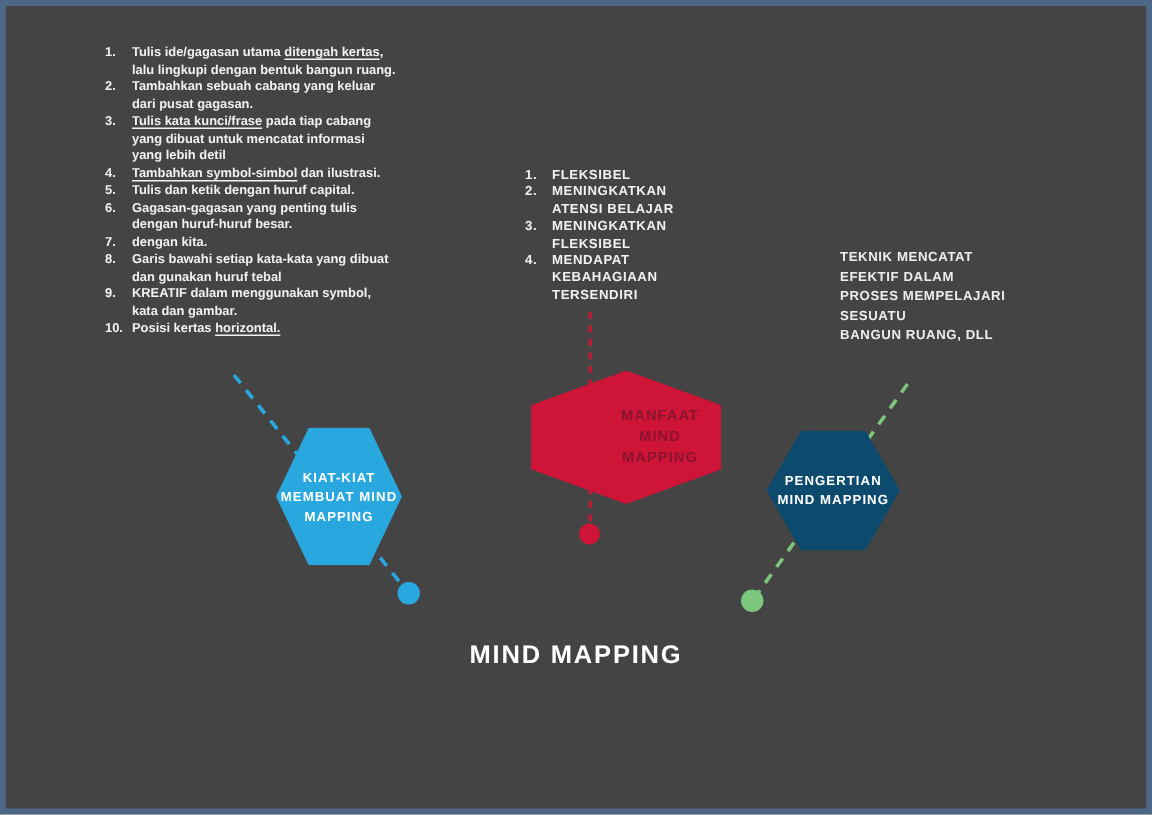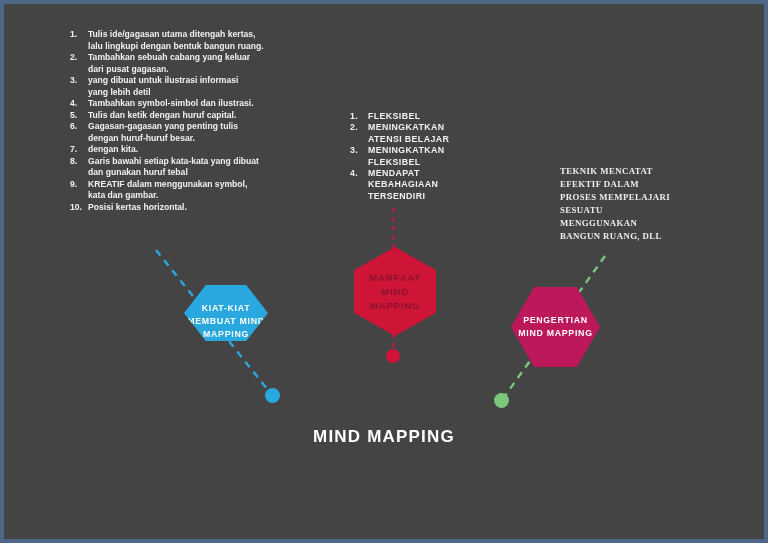--- a/index.html
+++ b/index.html
@@ -14,45 +14,45 @@
   }
   .connectors{position:absolute;left:0;top:0;width:768px;height:543px;pointer-events:none;}
 
   
   .list{position:absolute;color:#f1f1f1;font-weight:700;}
   .tips{left:66px;top:25px;width:255px;font-size:8.6px;line-height:11.5px;}
   .benefits{left:346px;top:107px;width:130px;font-size:8.8px;line-height:11.4px;letter-spacing:0.4px;}
   .row{display:flex;align-items:flex-start;}
   .num{flex:none;width:18px;}
   .body{flex:1;}
-  .u{text-underline-offset:1.5px;}
+  .u{text-decoration:underline;text-underline-offset:1.5px;}
 
   
   .definition{
     position:absolute;left:556px;top:161px;width:150px;
-    color:#ededed;font-size:8.8px;font-weight:700;line-height:13px;letter-spacing:0.4px;font-family:Liberation Serif, serif;
+    color:#ededed;font-size:8.8px;font-weight:700;line-height:13px;letter-spacing:0.4px;
   }
 
   
   .hex{
     position:absolute;display:flex;align-items:center;justify-content:center;
     text-align:center;font-weight:700;
   }
   .hex-kiat{
-    left:180px;top:281px;width:84px;height:56px;background:#29a8e0;color:#ffffff;
+    left:180px;top:281px;width:84px;height:92px;background:#29a8e0;color:#ffffff;
     clip-path:polygon(26% 0,74% 0,100% 50%,74% 100%,26% 100%,0 50%);
-    font-size:8.8px;line-height:13px;letter-spacing:0.7px;align-items:flex-end;
+    font-size:8.8px;line-height:13px;letter-spacing:0.7px;
   }
   .hex-manfaat{
     left:350px;top:243px;width:82px;height:89px;background:#ce1437;color:#8a1430;
     clip-path:polygon(50% 0,100% 26%,100% 74%,50% 100%,0 74%,0 26%);
-    font-size:9.8px;line-height:14px;letter-spacing:0.7px;
+    font-size:9.8px;line-height:14px;letter-spacing:0.7px;padding-left:45px;
   }
   .hex-pengertian{
-    left:507px;top:283px;width:89px;height:80px;background:#be185d;color:#ffffff;
+    left:507px;top:283px;width:89px;height:80px;background:#0c4a6e;color:#ffffff;
     clip-path:polygon(26% 0,74% 0,100% 50%,74% 100%,26% 100%,0 50%);
     font-size:8.8px;line-height:13px;letter-spacing:0.7px;
   }
   .hex-label{display:block;}
 
   
   .dot{position:absolute;border-radius:50%;}
   .dot-blue{left:261px;top:384px;width:15px;height:15px;background:#29a8e0;}
   .dot-red{left:382px;top:345px;width:14px;height:14px;background:#ce1437;}
   .dot-green{left:490px;top:389px;width:15px;height:15px;background:#7cc67e;}
@@ -85,21 +85,22 @@
       <div class="row">
         <span class="num">2.</span>
         <div class="body">
           <div><span>Tambahkan sebuah cabang yang keluar</span></div>
           <div><span>dari pusat gagasan.</span></div>
         </div>
       </div>
       <div class="row">
         <span class="num">3.</span>
         <div class="body">
-          <div><span>yang dibuat untuk ilustrasi informasi</span></div>
+          <div><span class="u">Tulis kata kunci/frase</span><span> pada tiap cabang</span></div>
+          <div><span>yang dibuat untuk mencatat informasi</span></div>
           <div><span>yang lebih detil</span></div>
         </div>
       </div>
       <div class="row">
         <span class="num">4.</span>
         <div class="body">
           <div><span class="u">Tambahkan symbol-simbol</span><span> dan ilustrasi.</span></div>
         </div>
       </div>
       <div class="row">
@@ -172,21 +173,20 @@
           <div><span>TERSENDIRI</span></div>
         </div>
       </div>
     </div>
 
   <div class="definition">
       <div>TEKNIK MENCATAT</div>
       <div>EFEKTIF DALAM</div>
       <div>PROSES MEMPELAJARI</div>
       <div>SESUATU</div>
-      <div>MENGGUNAKAN</div>
       <div>BANGUN RUANG, DLL</div>
     </div>
 
   <div class="hex hex-kiat">
     <div>
       <span class="hex-label">KIAT-KIAT</span>
       <span class="hex-label">MEMBUAT MIND</span>
       <span class="hex-label">MAPPING</span>
     </div>
   </div>

